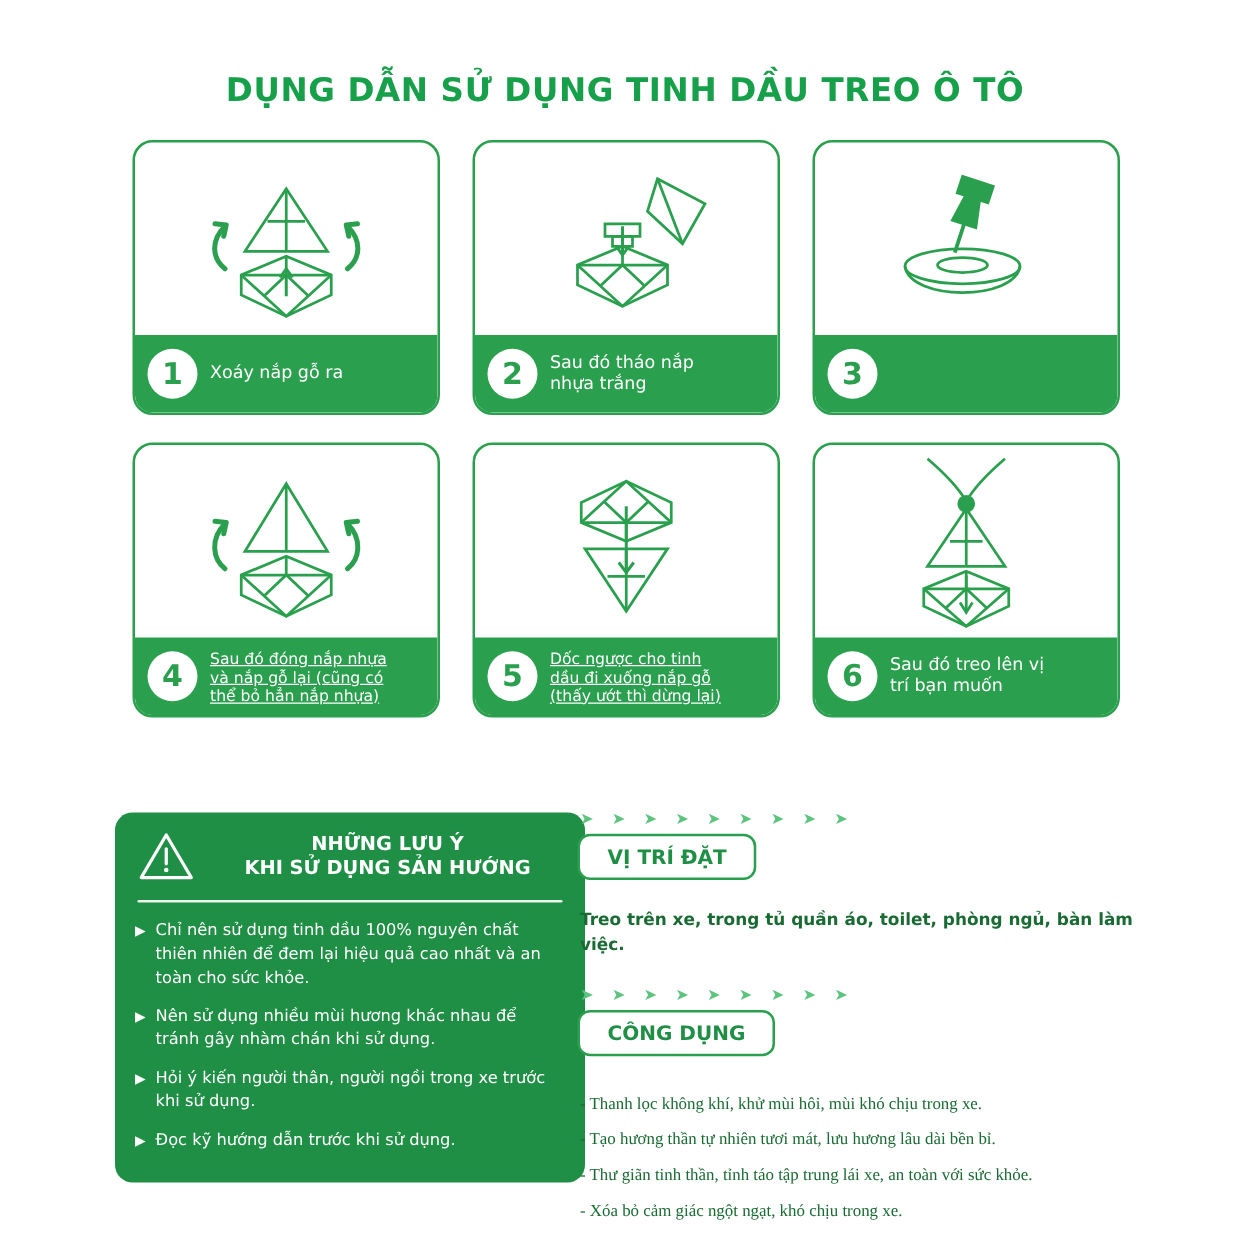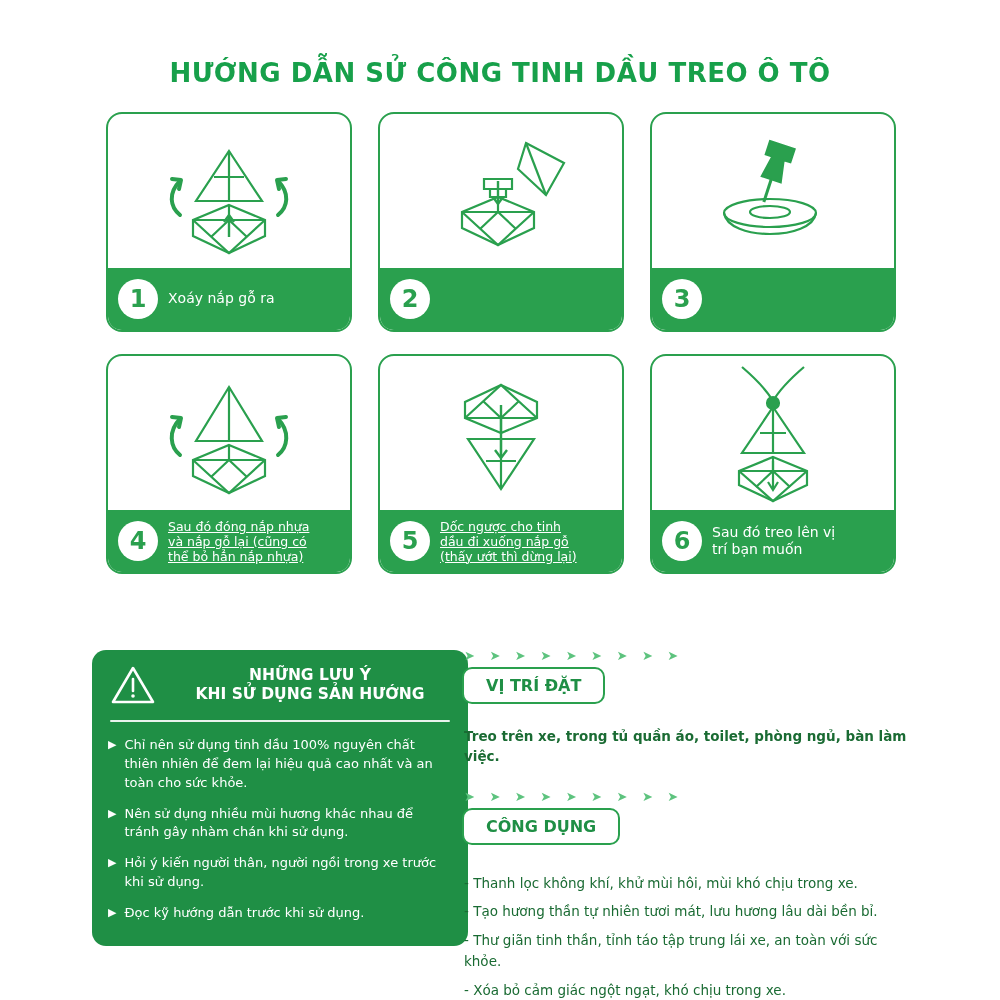--- a/index.html
+++ b/index.html
@@ -108,32 +108,32 @@
     padding:7px 22px;
     font-size:16px;font-weight:bold;color:#1f8f45;
     background:#fff;
     margin-bottom:22px;
   }
   .para{
     color:#1a6b33;font-size:13.5px;line-height:1.5;
     margin:0 0 22px 2px;
     font-weight:bold;
   }
-  .uses{list-style:none;margin:6px 0 4px 2px;padding:0;}
+  .uses{list-style:none;margin:6px 0 4px 2px;padding:0;font-family:Liberation Serif, serif;}
   .uses li{
     color:#1a6b33;font-size:13.5px;line-height:1.55;margin-bottom:8px;
   }
   svg{display:block;}
 </style>
 </head>
 <body>
 
 <div class="page">
 
-  <div class="title">HƯỚNG DẪN SỬ CÔNG TINH DẦU TREO Ô TÔ</div>
+  <div class="title">DỤNG DẪN SỬ DỤNG TINH DẦU TREO Ô TÔ</div>
 
   <div class="steps">
 
     <div class="step">
       <div class="art">
         <svg width="190" height="150" viewBox="0 0 190 150" fill="none" stroke="#2aa04e" stroke-width="2.2">
 
           <path d="M95 32 L128 82 L62 82 Z"></path>
           <path d="M95 32 L95 82"></path>
           <path d="M80 58 L110 58"></path>
@@ -174,20 +174,22 @@
           <path d="M92 78 L92 93"></path>
           <path d="M56 93 L92 126 L128 93"></path>
           <path d="M74 110 L92 93 L110 110"></path>
 
           <path d="M92 62 L92 84" stroke-width="2.4"></path>
           <path d="M87 78 L92 85 L97 78" stroke-width="2.4"></path>
         </svg>
       </div>
       <div class="footer">
         <div class="num">2</div>
+        <div class="caption" style="white-space:pre-line">Sau đó tháo nắp
+nhựa trắng</div>
       </div>
     </div>
 
     <div class="step">
       <div class="art">
         <svg width="190" height="150" viewBox="0 0 190 150" fill="none" stroke="#2aa04e" stroke-width="2.2">
 
           <g transform="translate(92,22) rotate(18)">
             <path d="M0 0 h26 v14 h-7 l4 22 h-20 l4 -22 h-7 z" fill="#2aa04e" stroke="#2aa04e" stroke-width="2"></path>
             <path d="M13 36 L13 60" stroke="#2aa04e" stroke-width="3"></path>

